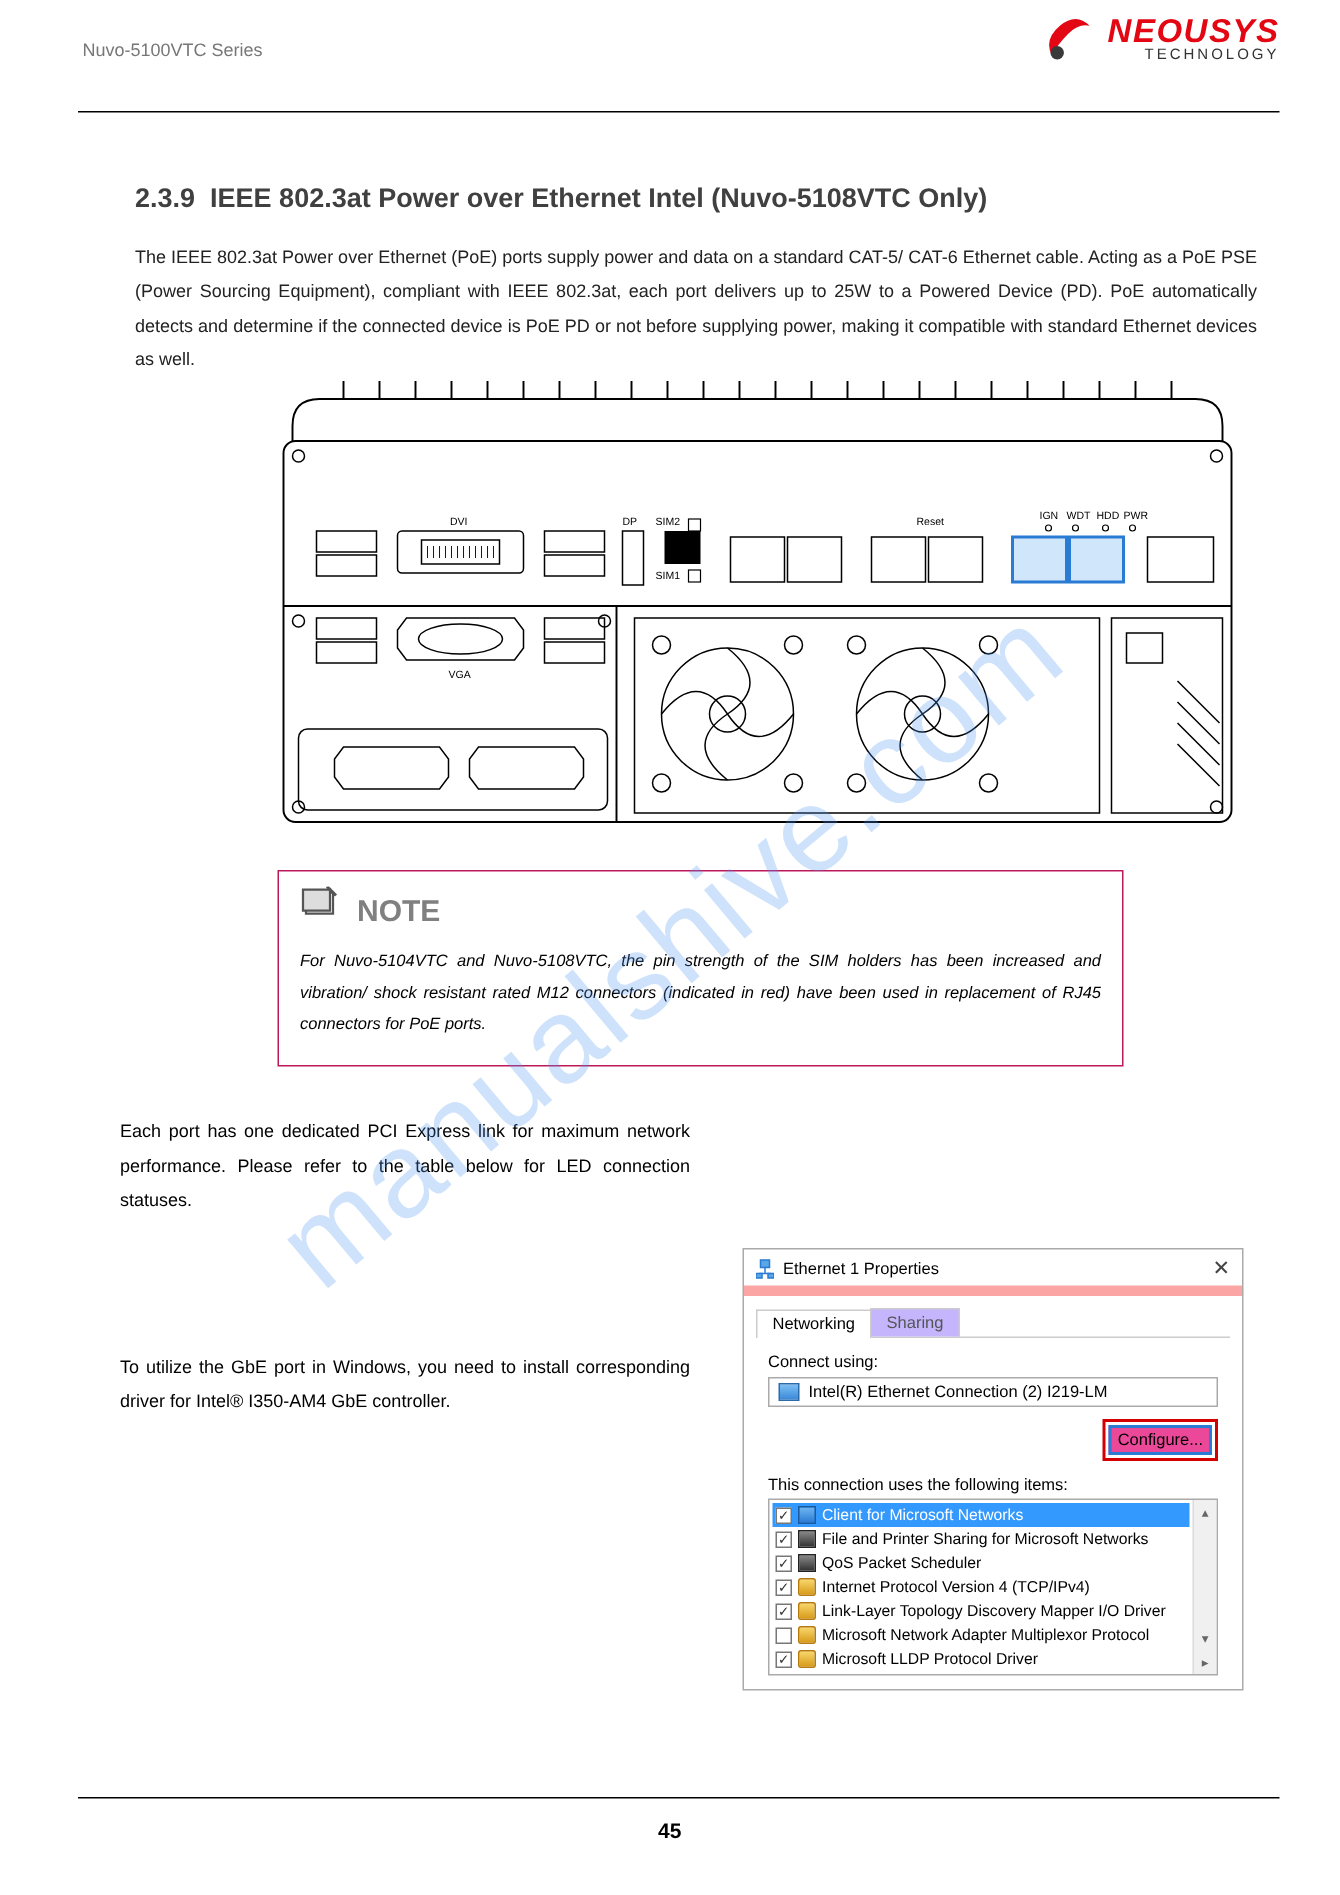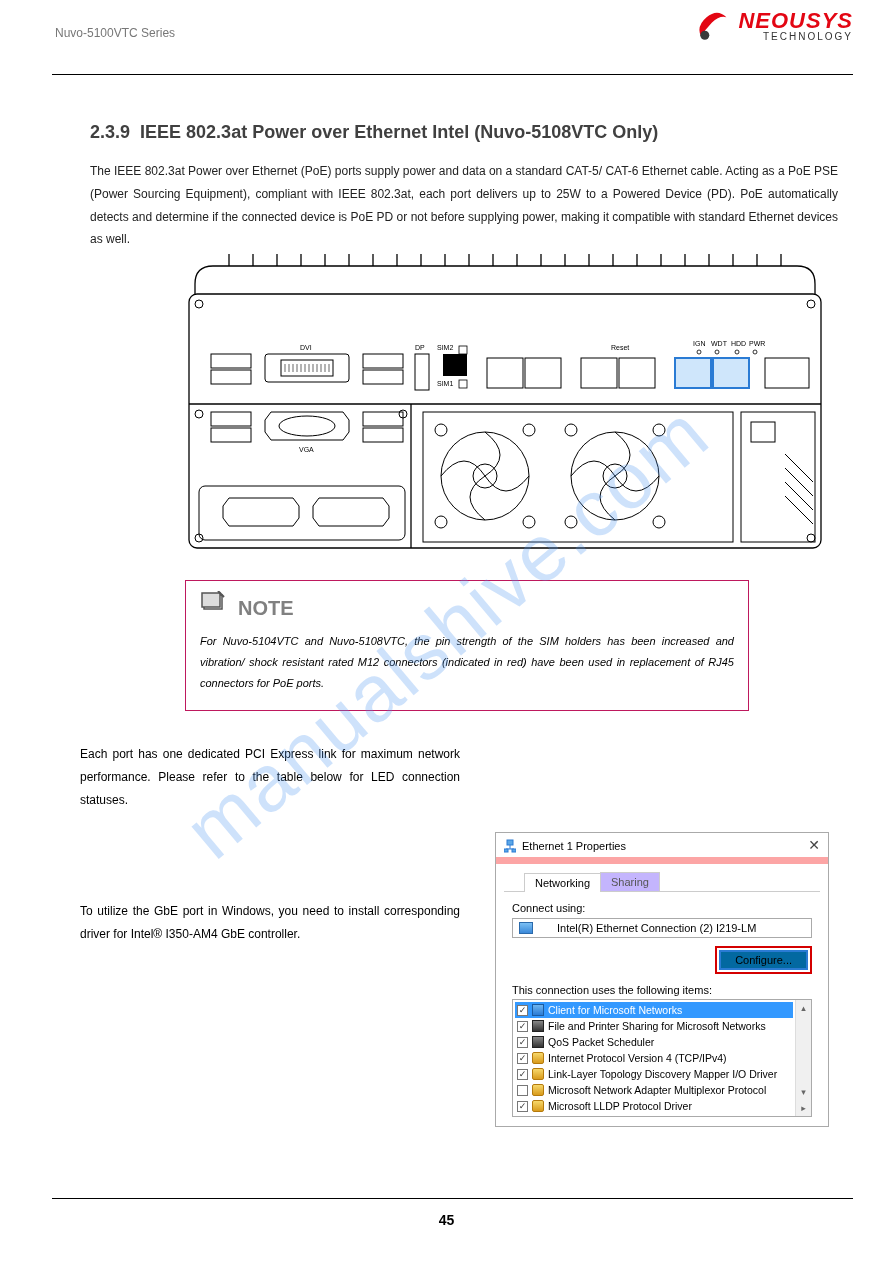--- a/index.html
+++ b/index.html
@@ -126,45 +126,45 @@
   .tabs { display: flex; border-bottom: 1px solid #ccc; }
   .tab {
     padding: 3px 10px;
     border: 1px solid #ccc;
     border-bottom: none;
     background: #fff;
     font-size: 11px;
     margin-right: -1px;
     position: relative;
   }
-  .tab.active { background: #fff; top: 1px; margin-left: 20px; }
+  .tab.active { background: #fff; top: 1px; }
   .tab.inactive { background: #c4b5fd; color: #555; }
   .tab-panel { padding: 10px 8px 8px 8px; }
   .connect-box {
     border: 1px solid #aaa;
     padding: 3px 6px;
     display: flex;
     align-items: center;
-    gap: 24px;
+    gap: 6px;
     margin-top: 4px;
   }
   .nic-icon {
     width: 14px; height: 12px;
     background: linear-gradient(#7cc0f4,#3a88d8);
     border: 1px solid #2b6aab;
   }
   .cfg-row { display: flex; justify-content: flex-end; margin-top: 8px; }
   .cfg-highlight {
     border: 2px solid #d40000;
     padding: 2px;
   }
   .cfg-btn {
     border: 2px solid #2a7bd4;
-    background: #0369a1;
-    padding: 2px 14px;
+    background: #ec4899;
+    padding: 2px 4px;
     font-size: 11px;
   }
   .items-label { margin-top: 10px; }
   .items-list {
     border: 1px solid #aaa;
     height: 118px;
     margin-top: 3px;
     overflow: hidden;
     position: relative;
     font-size: 10.5px;

